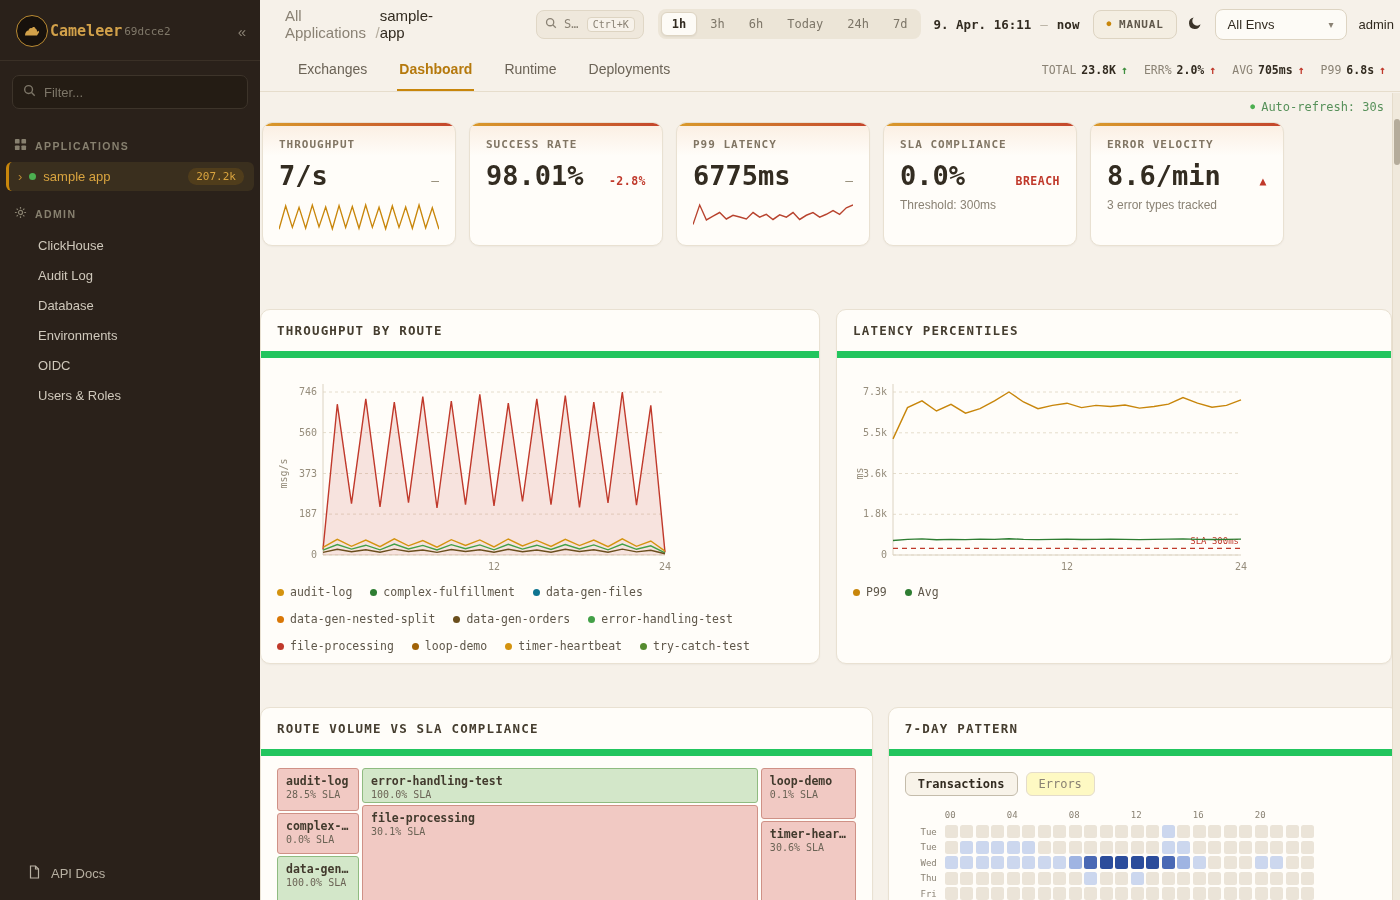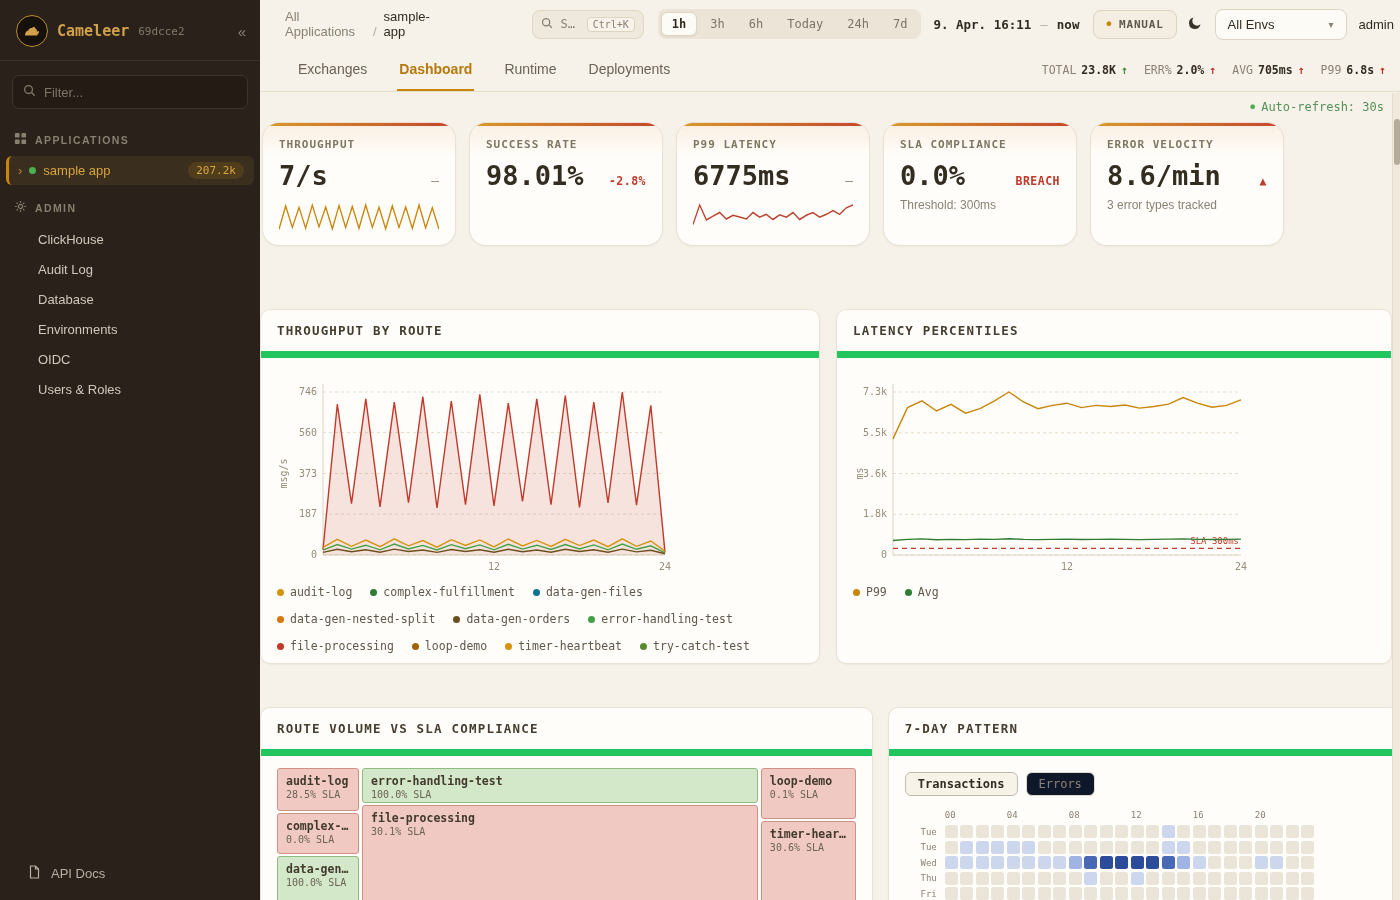--- a/index.html
+++ b/index.html
@@ -2,42 +2,42 @@
 <html><head>
 <meta charset="utf-8">
 <style>
 *{margin:0;padding:0;box-sizing:border-box}
 html,body{width:1400px;height:900px;overflow:hidden}
 body{background:#f6f1e9;font-family:"Liberation Sans",sans-serif;color:#3a3328;position:relative}
 button{font-family:inherit}
 
 
 .sidebar{position:absolute;left:0;top:0;width:260px;height:900px;background:#2a211a;color:#cfc8bb;display:flex;flex-direction:column;z-index:5}
-.side-head{display:flex;align-items:center;gap:9px;padding:15px 14px 13px 16px;border-bottom:1px solid #3a3026}
+.side-head{display:flex;align-items:center;gap:2px;padding:15px 14px 13px 16px;border-bottom:1px solid #3a3026}
 .logo-badge{width:32px;height:32px;border-radius:50%;background:#17110c;border:1.5px solid #b98a33;display:flex;align-items:center;justify-content:center;flex:none}
 .brand{font-family:"DejaVu Sans Mono",monospace;font-weight:bold;font-size:15px;color:#d2a14a}
 .brand-suffix{font-family:"DejaVu Sans Mono",monospace;font-size:11px;color:#80796a}
 .collapse{margin-left:auto;color:#8a8274;font-size:15px;cursor:pointer;background:none;border:none}
-.filter-box{margin:14px 12px 10px;display:flex;align-items:center;gap:8px;background:#241c14;border:1px solid #3d342a;border-radius:7px;padding:7px 10px}
+.filter-box{margin:14px 12px 16px;display:flex;align-items:center;gap:8px;background:#241c14;border:1px solid #3d342a;border-radius:7px;padding:7px 10px}
 .filter-box input{background:none;border:none;outline:none;color:#cfc8bb;font-size:13px;width:100%}
 .filter-box input::placeholder{color:#7d7668}
 .side-label{display:flex;align-items:center;gap:8px;padding:13px 14px 7px;font-size:10.5px;font-weight:bold;letter-spacing:1.4px;color:#87806f}
 .app-item{margin:2px 6px;display:flex;align-items:center;gap:7px;background:#3a2f1e;border:none;border-left:3px solid #c8860b;border-radius:6px;padding:6px 10px 6px 9px;cursor:pointer;width:calc(100% - 12px);text-align:left}
 .app-item .chev{color:#b98a33;font-size:13px;line-height:1}
 .dot-green{width:7px;height:7px;border-radius:50%;background:#4caf50;flex:none}
 .app-item .lbl{color:#d9a43f;font-size:13px}
 .badge{margin-left:auto;background:rgba(200,134,11,.16);color:#d9a43f;font-family:"DejaVu Sans Mono",monospace;font-size:11px;padding:2px 8px;border-radius:9px}
 .admin-list{display:flex;flex-direction:column;margin-top:2px}
 .admin-item{padding:7.5px 14px 7.5px 38px;font-size:13px;color:#cfc8bb;cursor:pointer;background:none;border:none;text-align:left}
 .side-foot{margin-top:auto;display:flex;align-items:center;gap:10px;padding:14px 16px 18px 28px;color:#b7b0a2;font-size:13px;cursor:pointer;background:none;border:none}
 
 
 .main{position:absolute;left:260px;top:0;width:1140px;height:900px}
 .topbar{height:48px;display:flex;align-items:center;padding:0 6px 0 25px}
-.crumb{display:flex;align-items:flex-end;gap:7px;font-size:13px}
+.crumb{display:flex;align-items:flex-end;font-size:15px}
 .crumb-root{color:#8a8274;cursor:pointer}
 .crumb-sep{color:#b5ad9e}
 .crumb-cur{color:#322b20;font-weight:normal}
 .searchbox{display:flex;align-items:center;gap:7px;background:#efe8dc;border:1px solid #e0d7c6;border-radius:8px;padding:6px 8px;width:118px;color:#8a8274;margin-left:86px;cursor:pointer;font-family:"DejaVu Sans Mono",monospace;font-size:12px}
 .kbd{font-family:"DejaVu Sans Mono",monospace;font-size:10px;color:#8a8274;background:#f7f2ea;border:1px solid #ddd4c2;border-radius:4px;padding:1px 5px;margin-left:auto;white-space:nowrap}
 .ranges{display:flex;background:#ece5d7;border-radius:8px;padding:3px;gap:2px;margin-left:14px}
 .range{font-family:"DejaVu Sans Mono",monospace;font-size:12px;color:#7d7668;padding:4px 10px;border:1px solid transparent;border-radius:6px;background:none;cursor:pointer;white-space:nowrap}
 .range.active{background:#fdfbf6;border-color:#ddd4c2;color:#322b20;box-shadow:0 1px 2px rgba(0,0,0,.06);font-weight:bold}
 .daterange{display:flex;gap:9px;align-items:center;font-family:"DejaVu Sans Mono",monospace;font-size:12.5px;color:#322b20;font-weight:bold;margin-left:12px;white-space:nowrap}
 .daterange .sep{color:#b5ad9e;font-weight:normal}
@@ -55,21 +55,21 @@
 .stats{margin-left:auto;display:flex;gap:16px;align-items:center;font-family:"DejaVu Sans Mono",monospace;font-size:11.5px}
 .stat{display:flex;gap:5px;align-items:center;white-space:nowrap}
 .stat-label{color:#8a8274}
 .stat-val{color:#322b20;font-weight:bold}
 .stat-arrow{font-weight:bold}
 .refresh-row{height:30px;display:flex;justify-content:flex-end;align-items:center;gap:6px;padding-right:16px;font-family:"DejaVu Sans Mono",monospace;font-size:12px;color:#57915a}
 .refresh-row .dot{font-size:8px;color:#4caf50;line-height:1}
 
 
 .kpi-row{display:flex;gap:13px;padding:0 8px 0 2px}
-.kpi{position:relative;width:194px;height:124px;background:#fffdf9;border:1px solid #e9e1d2;border-radius:17px;box-shadow:0 1px 2px rgba(0,0,0,.04);padding:15px 16px;overflow:hidden}
+.kpi{position:relative;width:194px;height:124px;background:#fffdf9;border:1px solid #e9e1d2;border-radius:10px;box-shadow:0 1px 2px rgba(0,0,0,.04);padding:15px 16px;overflow:hidden}
 .kpi::before{content:"";position:absolute;left:0;right:0;top:0;height:3px;background:linear-gradient(90deg,#d99a2b,#c4452c)}
 .kpi::after{content:"";position:absolute;left:0;right:0;top:3px;height:30px;background:linear-gradient(180deg,rgba(214,120,40,.10),rgba(214,120,40,0));pointer-events:none}
 .kpi-title{font-family:"DejaVu Sans Mono",monospace;font-size:11px;letter-spacing:1px;color:#7d7566;font-weight:bold}
 .kpi-line{display:flex;align-items:baseline;justify-content:space-between;margin-top:9px}
 .kpi-value{font-family:"DejaVu Sans Mono",monospace;font-size:27px;font-weight:bold;color:#332c21;white-space:nowrap}
 .kpi-delta{white-space:nowrap}
 .kpi-delta.muted{color:#9a927f;font-size:14px}
 .kpi-delta.red{color:#c0392b;font-family:"DejaVu Sans Mono",monospace;font-size:11.5px;font-weight:bold;letter-spacing:.5px}
 .kpi-sub{font-size:12px;color:#8a8274;margin-top:7px}
 .spark{position:absolute;left:16px;bottom:9px;height:36px;width:calc(100% - 32px)}
@@ -93,21 +93,21 @@
 #panel-heatmap{width:560px;height:420px}
 .treemap{position:relative;height:210px;margin-top:4px}
 .tm-box{position:absolute;border-radius:3px;padding:5px 8px;overflow:hidden;cursor:pointer}
 .tm-breach{background:#f1c9c3;border:1px solid #cf9186}
 .tm-ok{background:#d3e7c9;border:1px solid #8fbb80}
 .tm-name{font-family:"DejaVu Sans Mono",monospace;font-size:11.5px;font-weight:bold;color:#423a2d;white-space:nowrap;overflow:hidden;text-overflow:ellipsis}
 .tm-sla{font-family:"DejaVu Sans Mono",monospace;font-size:10px;color:#6b6355;margin-top:1px}
 .toggle-row{display:flex;gap:8px;margin:8px 0 12px}
 .toggle{font-family:"DejaVu Sans Mono",monospace;font-size:12px;padding:4px 12px;border-radius:6px;cursor:pointer}
 .toggle.active{background:#f8f3e9;border:1px solid #c4bcab;color:#322b20;font-weight:bold}
-.toggle.inactive{background:#0f172a;border:1px solid #e4dccb;color:#8a8274}
+.toggle.inactive{background:#fef9c3;border:1px solid #e4dccb;color:#8a8274}
 .hm-row{display:flex;align-items:center;height:15.5px}
 .hm-head{height:14px;margin-bottom:2px}
 .hm-day{width:40px;font-family:"DejaVu Sans Mono",monospace;font-size:9px;color:#8a8274;text-align:right;padding-right:8px;flex:none}
 .hm-hour{width:15.5px;flex:none;font-family:"DejaVu Sans Mono",monospace;font-size:9px;color:#8a8274;text-align:left}
 .hm-cell{width:13px;height:13px;border-radius:2.5px;margin-right:2.5px;flex:none}
 
 
 .scrollbar{position:absolute;right:0;top:93px;bottom:0;width:8px;background:#f0e9dc;border-left:1px solid #e5dccb;z-index:9}
 .scroll-thumb{position:absolute;top:26px;left:1px;width:6px;height:46px;background:#b5ac9b;border-radius:3px}
 </style>

